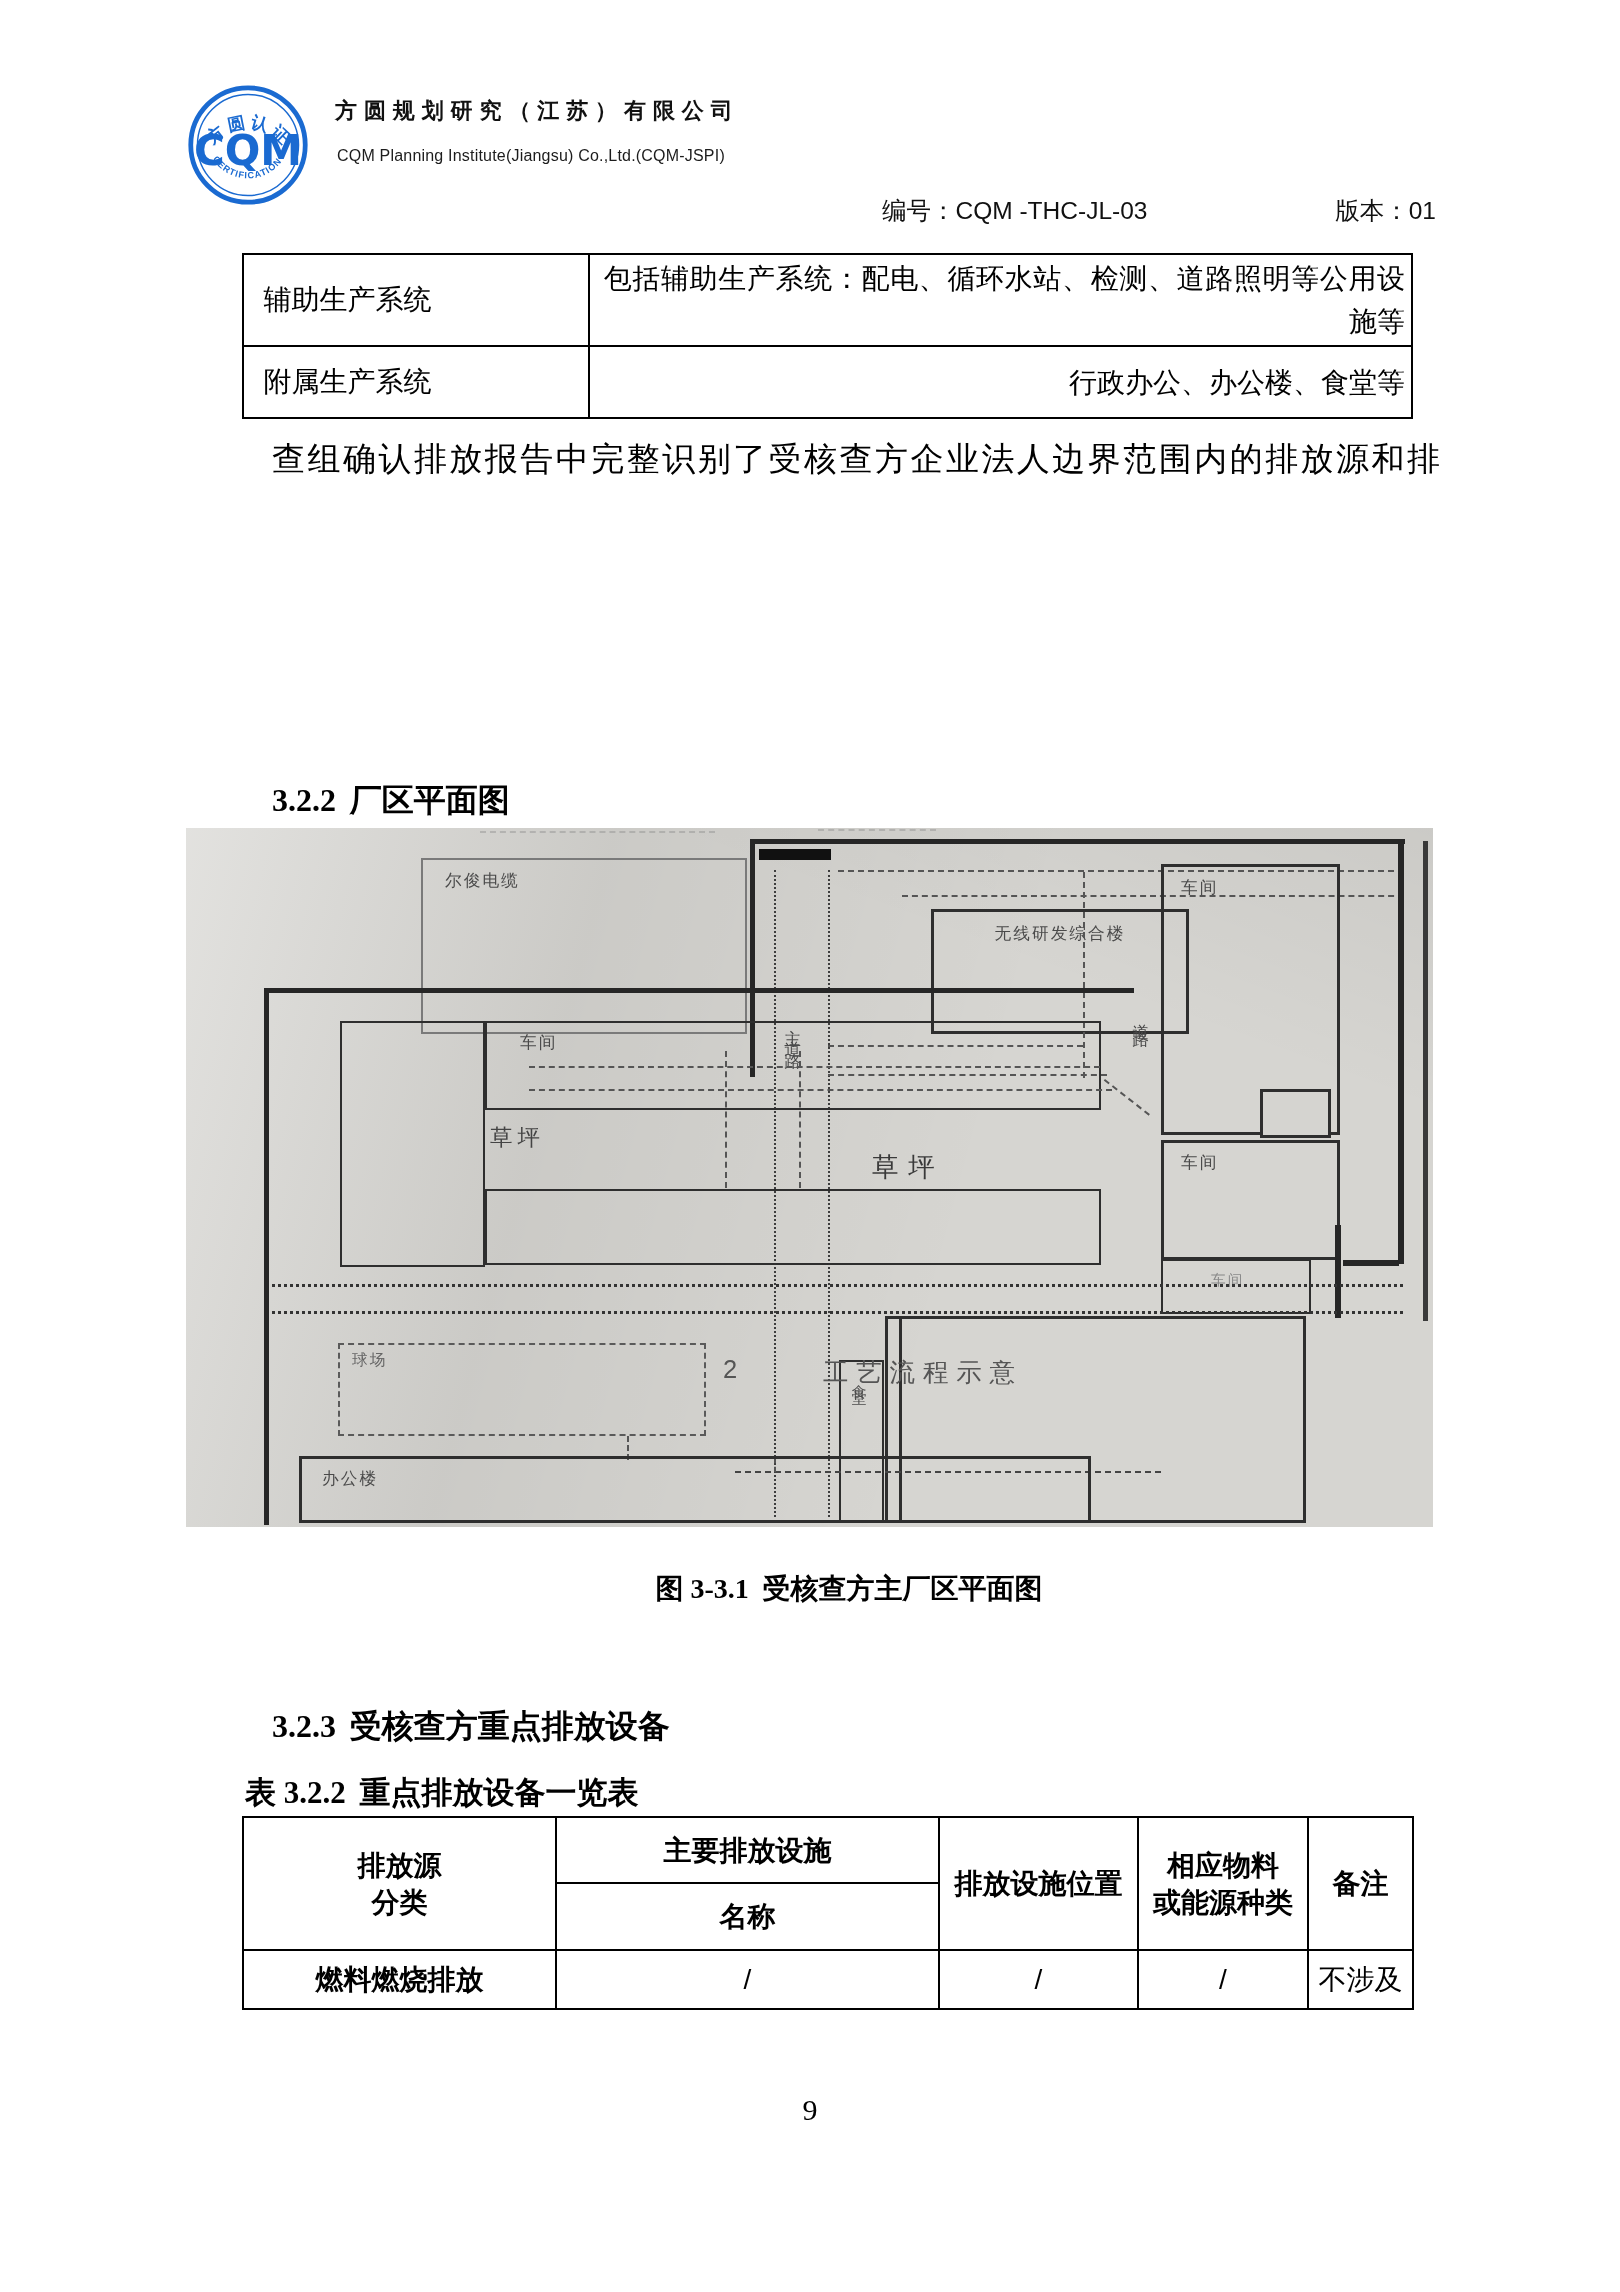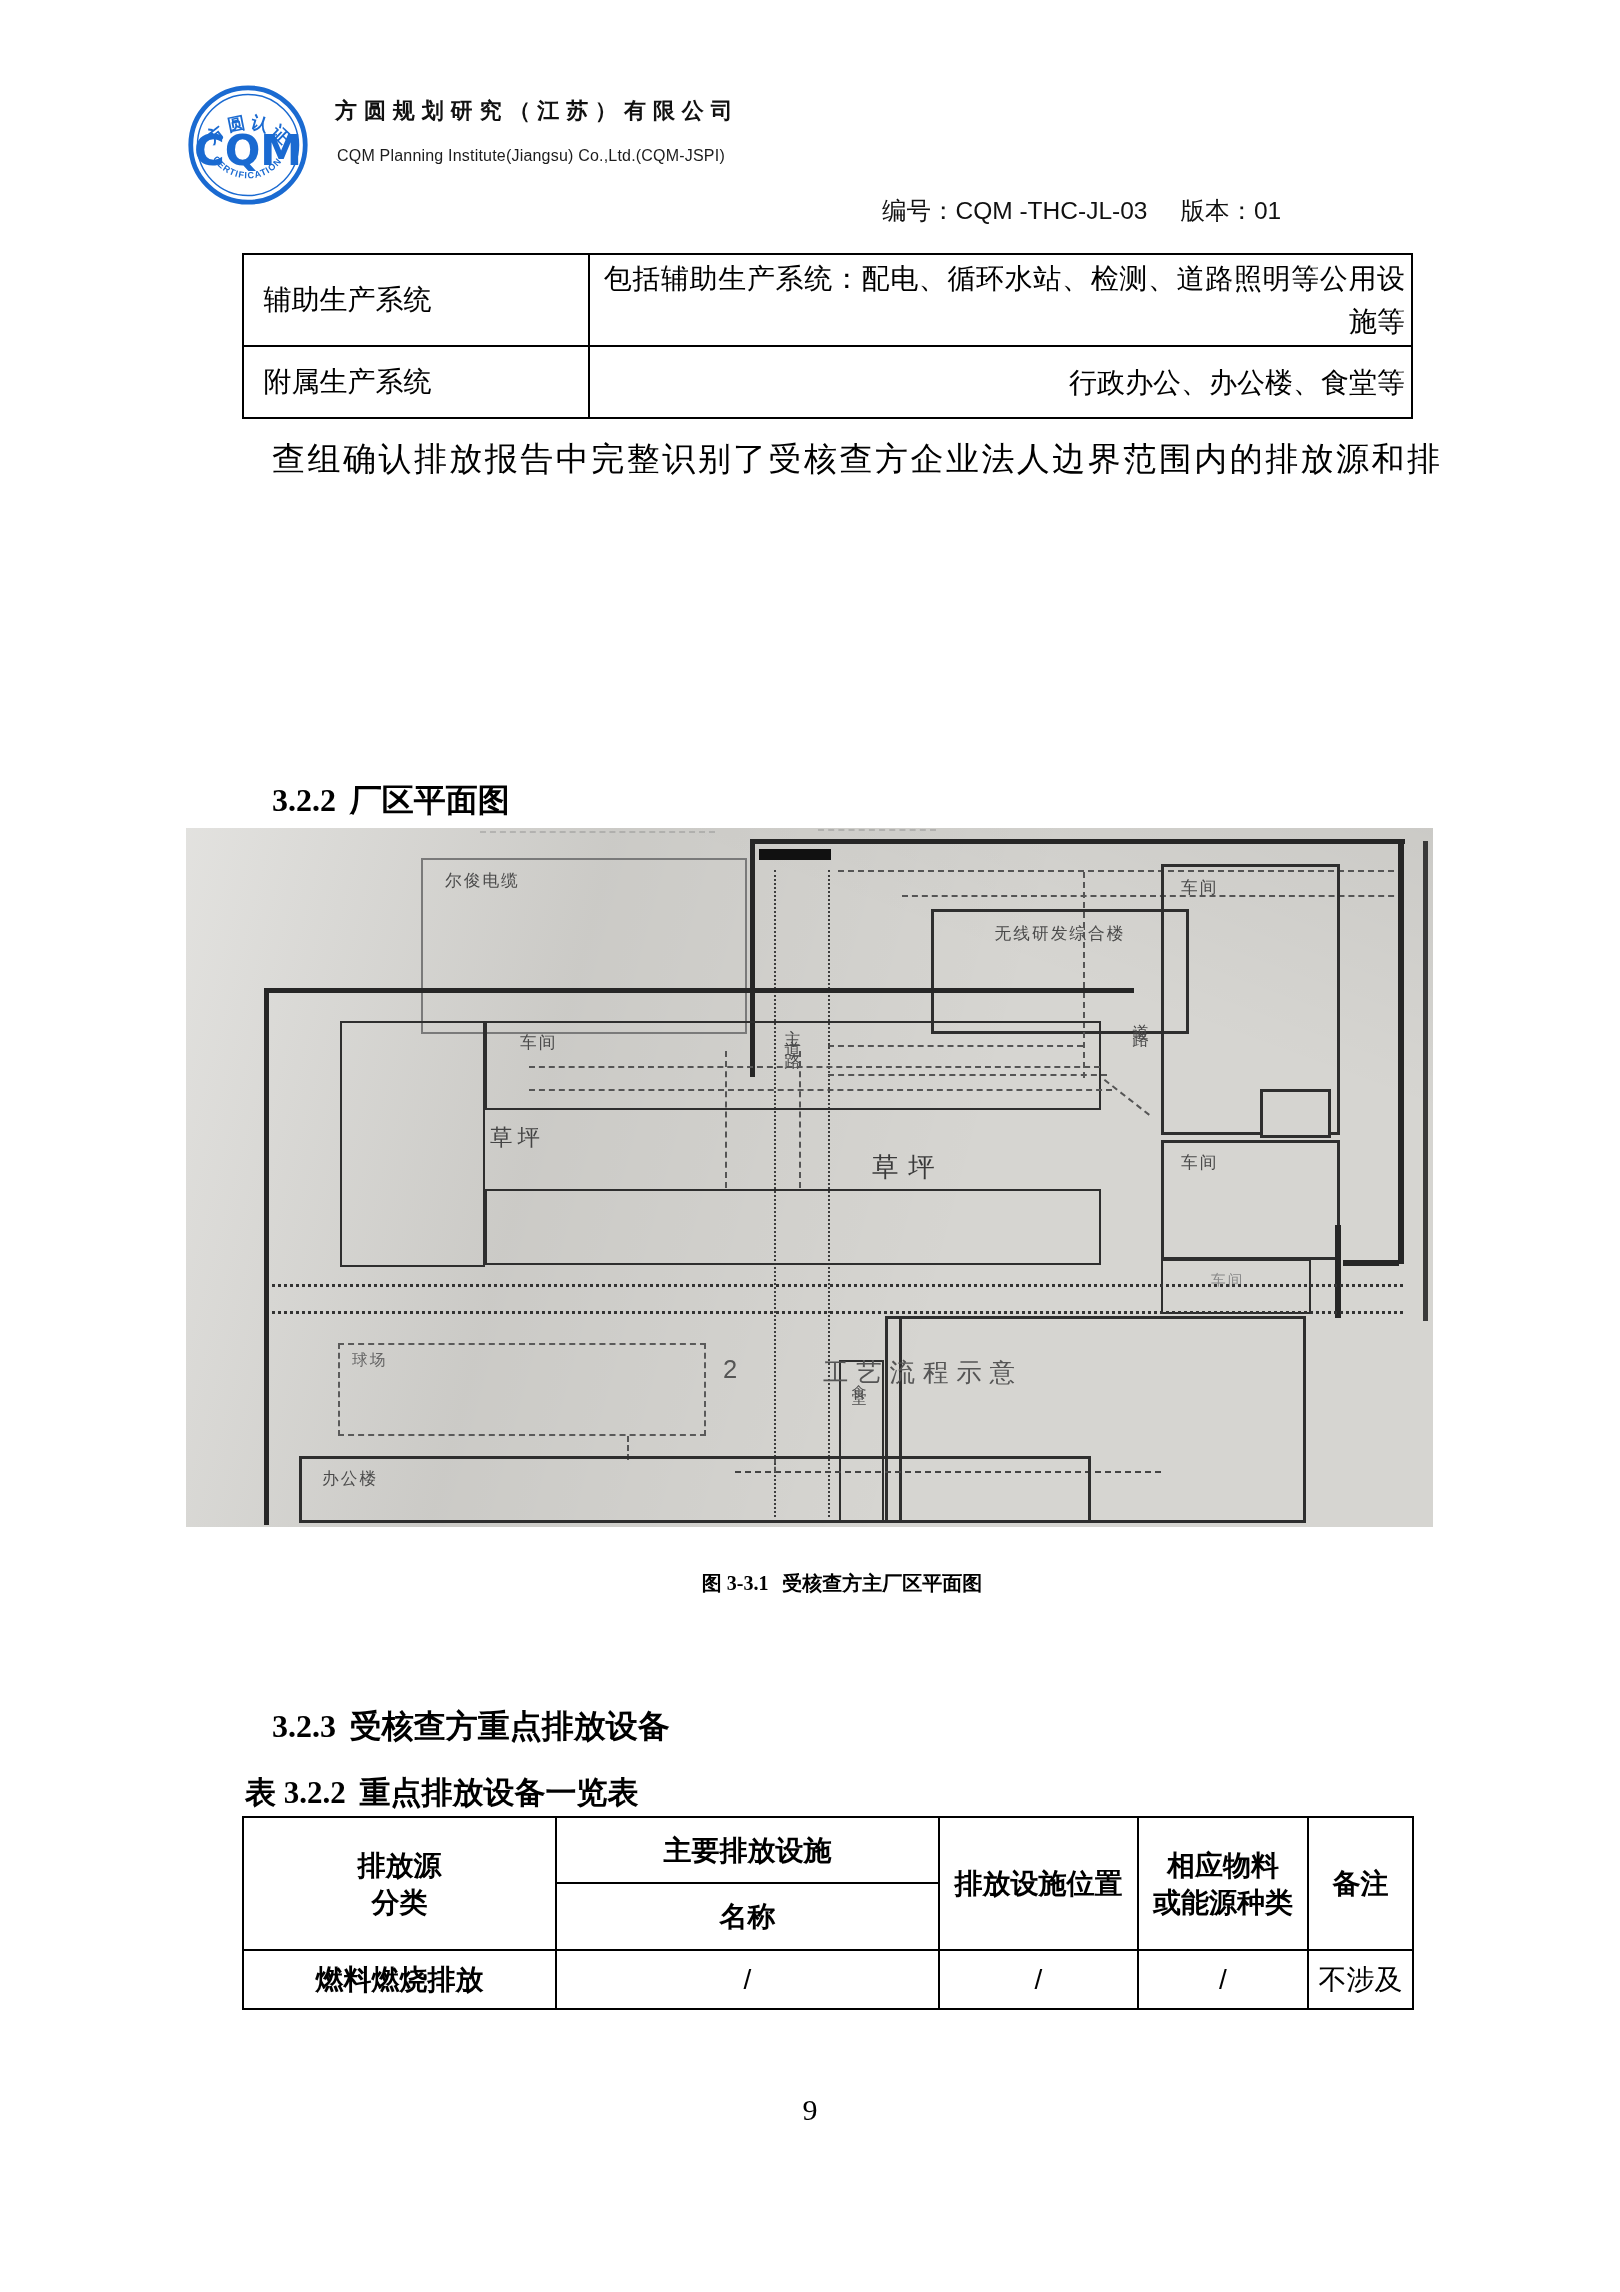--- a/index.html
+++ b/index.html
@@ -5,21 +5,21 @@
   html,body{margin:0;padding:0;}
   body{width:1620px;height:2293px;position:relative;background:#ffffff;
        font-family:"Liberation Sans", sans-serif;color:#000;}
   .abs{position:absolute;}
   .serif{font-family:"Liberation Serif", serif;}
 
   
   .logo{left:186px;top:83px;width:124px;height:124px;}
   .company-cn{left:335px;top:96px;font-size:22px;font-weight:bold;letter-spacing:6.9px;color:#111;text-align:right;}
   .company-en{left:337px;top:147px;font-size:16px;color:#1c1c1c;letter-spacing:0.2px;}
-  .docline{left:882px;top:194px;width:554px;display:flex;justify-content:flex-start;gap:33px;
+  .docline{left:882px;top:194px;width:554px;display:flex;justify-content:space-between;gap:33px;
            font-size:24.5px;color:#111;}
 
   
   table{border-collapse:collapse;table-layout:fixed;}
   td{border:2px solid #000;font-size:28px;color:#000;overflow:hidden;}
   .t1{left:242px;top:253px;}
   .t1 td{vertical-align:middle;}
   .t1 .lab{padding-left:19.6px;}
   .t1 .val{padding-left:13.7px;padding-right:5.9px;}
   .jline{text-align:justify;text-align-last:justify;line-height:43px;}
@@ -32,21 +32,21 @@
   
   .para{left:272px;top:421px;width:1168px;}
   .pline{height:76px;line-height:76px;font-size:33px;text-align:justify;text-align-last:justify;white-space:nowrap;}
   .pline.first{text-indent:67px;}
   .pline.last{text-align-last:left;}
 
   
   .h-num{font-family:"Liberation Serif", serif;font-weight:bold;}
   .h322{left:272px;top:779px;font-size:32px;font-weight:bold;}
   .h323{left:272px;top:1705px;font-size:32px;font-weight:bold;}
-  .caption{left:254px;top:1570px;width:1176px;text-align:center;font-size:20px;font-weight:bold;}
+  .caption{left:261px;top:1570px;width:1176px;text-align:center;font-size:28px;font-weight:bold;}
   .tbl-title{left:245px;top:1772px;width:1176px;text-align:left;font-size:31px;font-weight:bold;}
   .gap{display:inline-block;width:13.7px;}
   .pagenum{left:0;top:2093px;width:1620px;text-align:center;font-size:30px;}
 
   
   .photo{left:186px;top:828px;width:1247px;height:699px;overflow:hidden;
          background:linear-gradient(105deg, rgba(255,255,255,.30), rgba(0,0,0,.05) 30%, rgba(255,255,255,0) 62%),
                     linear-gradient(200deg, rgba(0,0,0,.05), rgba(0,0,0,0) 25%),
                     #d6d5d1;}
   .photo > div, .photo > span{position:absolute;box-sizing:border-box;}

